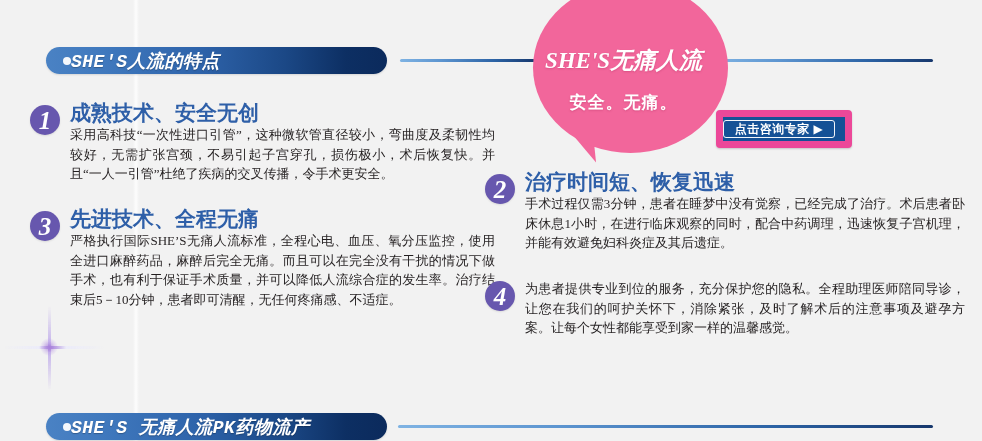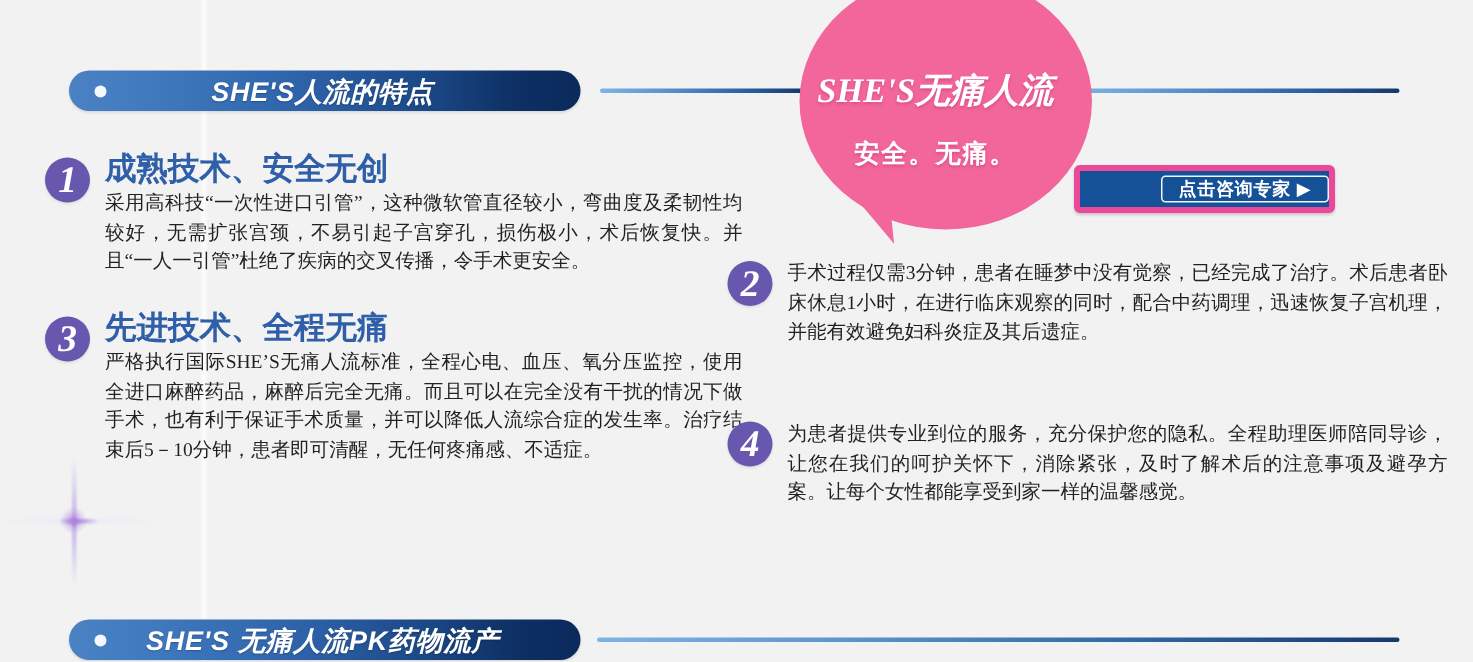--- a/index.html
+++ b/index.html
@@ -47,23 +47,23 @@
   .banner-dot {
     width: 8px; height: 8px;
     border-radius: 50%;
     background: #ffffff;
     margin-left: 17px;
     flex: 0 0 auto;
     opacity: 0.95;
   }
   .banner-title {
     flex: 1 1 auto;
-    text-align: center;
-    color: #ffffff;
-    font-family: Liberation Sans, sans-serif;
+    text-align: left;
+    color: #ffffff;
+    font-family: Liberation Mono, monospace;
     font-size: 18px;
     font-style: italic;
     font-weight: 700;
     letter-spacing: 0.5px;
     padding-right: 28px;
     white-space: nowrap;
     text-shadow: 0 1px 1px rgba(0,0,0,0.25);
   }
   #banner-top { left: 46px; top: 47px; width: 341px; }
   #banner-bottom { left: 46px; top: 413px; width: 341px; }
@@ -160,27 +160,26 @@
 
   
   .cta {
     position: absolute;
     left: 716px;
     top: 110px;
     width: 122px;
     height: 24px;
     border-radius: 4px;
     background: #155196;
-    border: 4px solid #ec4899;
+    border: 7px solid #ec4899;
     display: flex;
     align-items: center;
-    justify-content: flex-end;
+    justify-content: flex-start;
     cursor: pointer;
     box-shadow: 0 1px 2px rgba(0,0,0,0.18);
-    padding-left: 44px;
   }
   .cta-inner {
     border: 1px solid rgba(255,255,255,0.95);
     border-radius: 3px;
     width: 110px;
     height: 16px;
     display: flex;
     align-items: center;
     justify-content: center;
   }
@@ -281,20 +280,21 @@
     <span class="num-badge">3</span>
     <div class="feature-body">
       <div class="feature-title">先进技术、全程无痛</div>
       <div class="feature-text">严格执行国际SHE’S无痛人流标准，全程心电、血压、氧分压监控，使用全进口麻醉药品，麻醉后完全无痛。而且可以在完全没有干扰的情况下做手术，也有利于保证手术质量，并可以降低人流综合症的发生率。治疗结束后5－10分钟，患者即可清醒，无任何疼痛感、不适症。</div>
     </div>
   </div>
 
   <div class="feature" id="feature-2">
     <span class="num-badge">2</span>
     <div class="feature-body">
+      <div class="feature-title">治疗时间短、恢复迅速</div>
       <div class="feature-text">手术过程仅需3分钟，患者在睡梦中没有觉察，已经完成了治疗。术后患者卧床休息1小时，在进行临床观察的同时，配合中药调理，迅速恢复子宫机理，并能有效避免妇科炎症及其后遗症。</div>
     </div>
   </div>
 
   <div class="feature" id="feature-4">
     <span class="num-badge">4</span>
     <div class="feature-body">
       <div class="feature-text">为患者提供专业到位的服务，充分保护您的隐私。全程助理医师陪同导诊，让您在我们的呵护关怀下，消除紧张，及时了解术后的注意事项及避孕方案。让每个女性都能享受到家一样的温馨感觉。</div>
     </div>
   </div>

